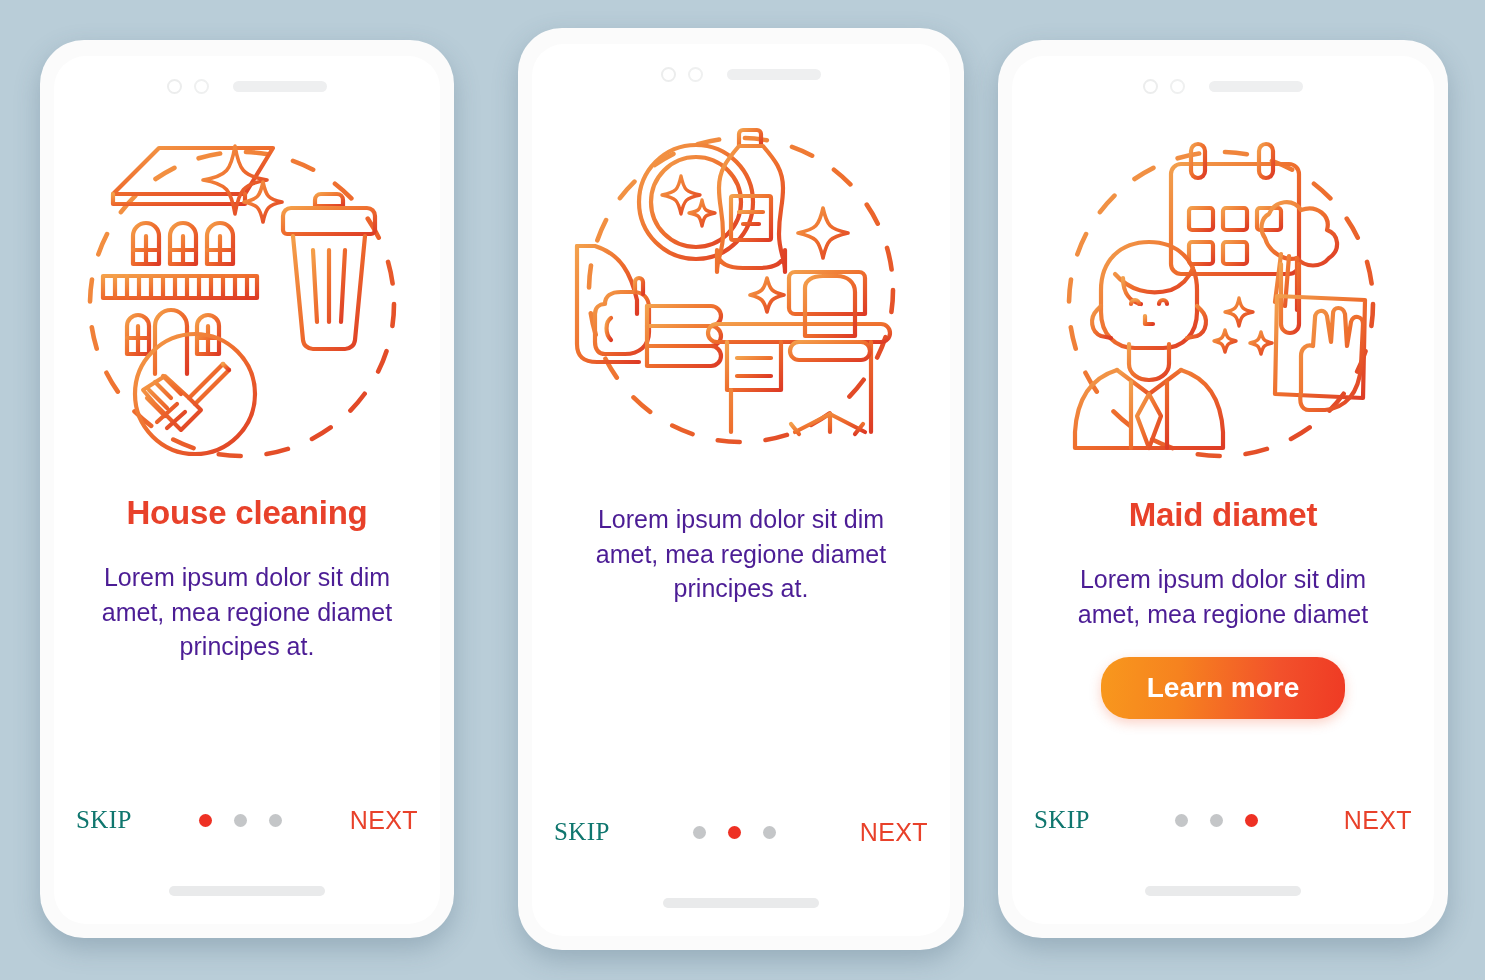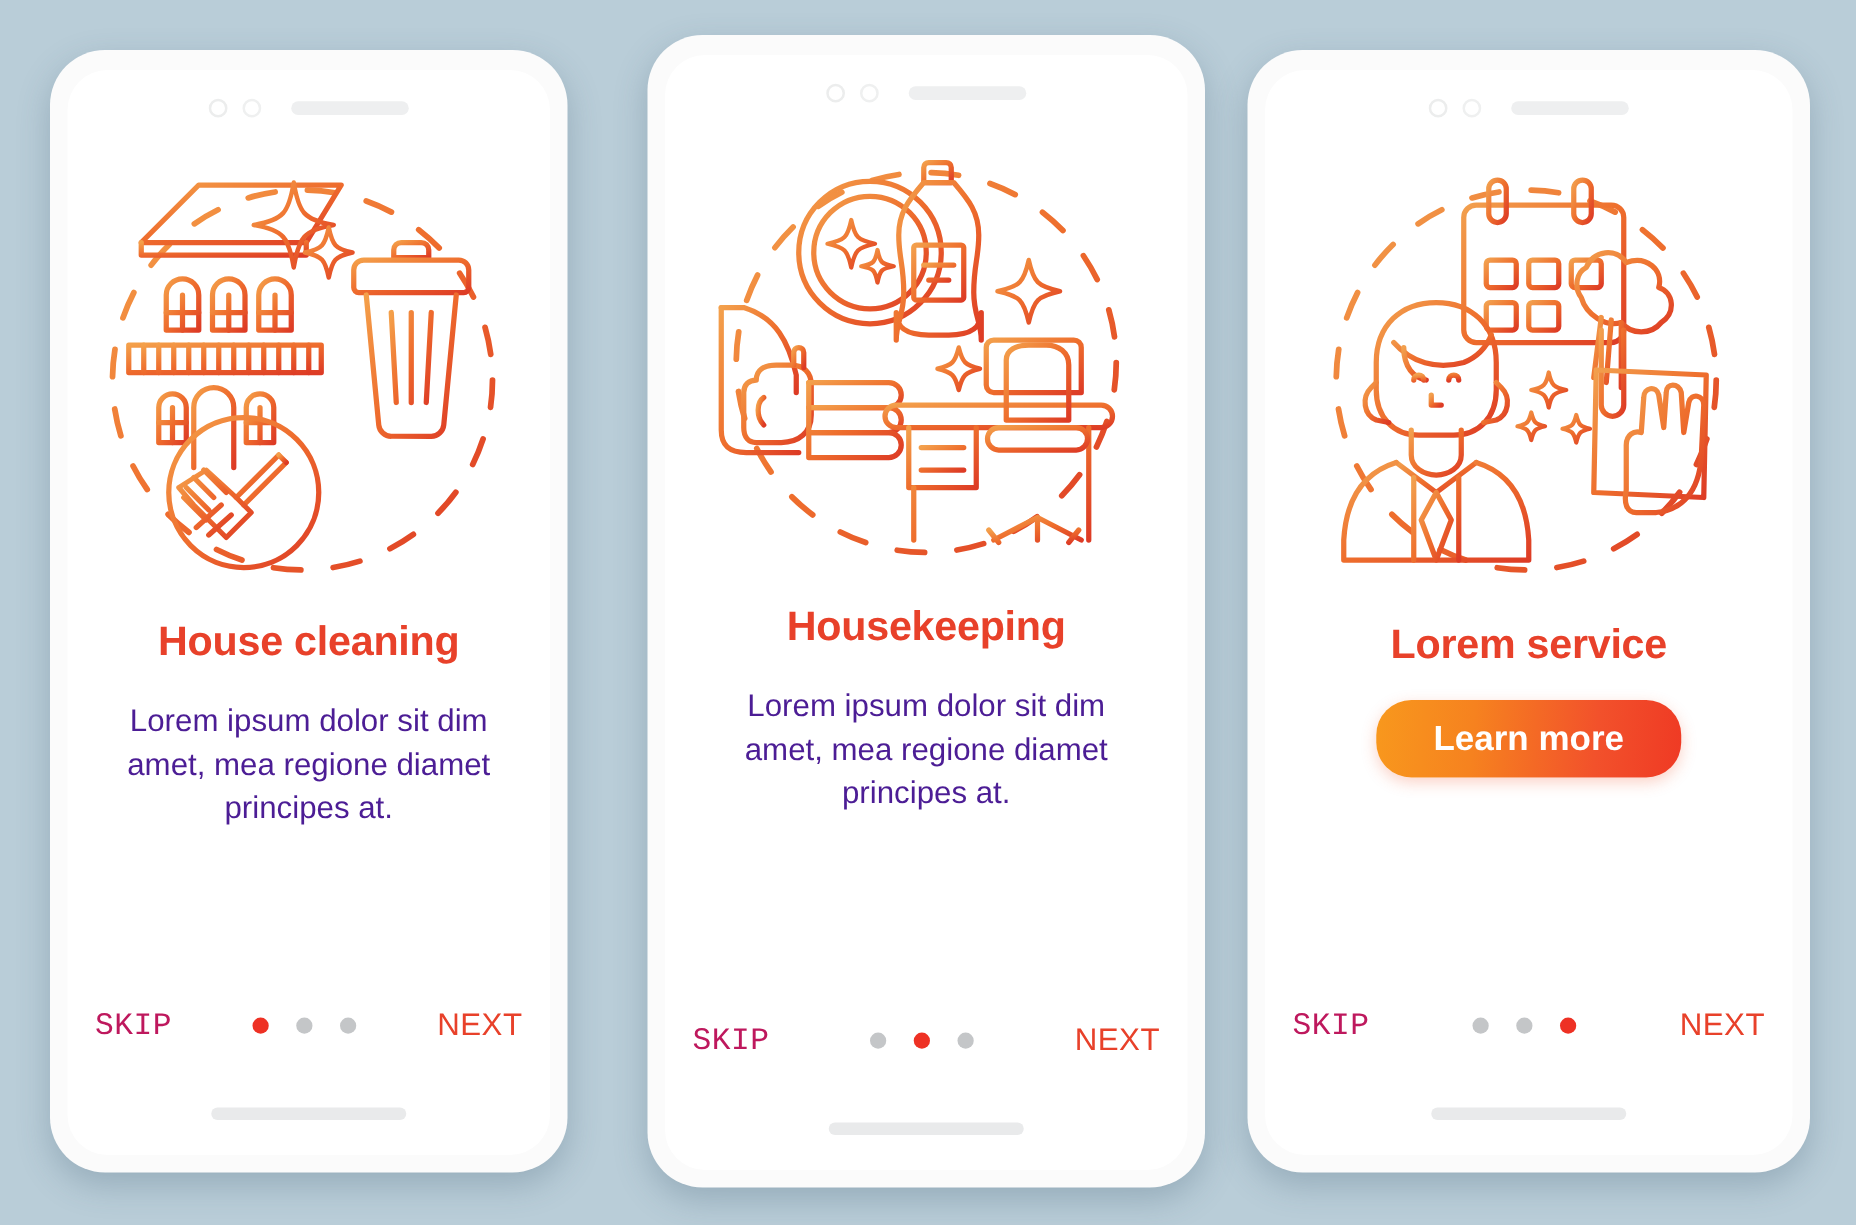--- a/index.html
+++ b/index.html
@@ -115,25 +115,25 @@
     display: flex;
     align-items: center;
     justify-content: space-between;
     padding: 0 22px;
     height: 76px;
   }
   .p1 .nav { margin-top: 34px; }
   .p2 .nav { margin-top: 32px; }
   .p3 .nav { margin-top: 22px; }
   .skip {
-    color: #be185d;
+    color: #0f766e;
     font-size: 25px;
     letter-spacing: 0.4px;
     background: none; border: none;
-    font-family: Liberation Mono, monospace;
+    font-family: Liberation Serif, serif;
     cursor: pointer;
   }
   .next {
     color: #e8412a;
     font-size: 25px;
     font-weight: 400;
     letter-spacing: 0.4px;
     background: none; border: none;
     font-family: "Liberation Sans", sans-serif;
     cursor: pointer;
@@ -313,21 +313,20 @@
             <path d="M234 174 C234 166 242 162 252 162 L266 162 C276 162 284 168 284 178 L284 222 L234 222 Z"></path>
             <path d="M228 228 L290 228 a8 8 0 0 1 0 18 L228 246 a8 8 0 0 1 0 -18 Z"></path>
             <path d="M259 246 L259 300"></path>
             <path d="M259 300 L224 318 M259 300 L294 318 M259 300 L259 318"></path>
             <path d="M220 310 L228 320 M292 310 L284 320"></path>
           </g>
         </svg>
       </div>
 
       <div class="content">
-        <div class="title">Housekeeping</div>
         <div class="body">Lorem ipsum dolor sit dim amet, mea regione diamet principes at.</div>
       </div>
 
       <div class="nav">
         <button class="skip">SKIP</button>
         <div class="dots">
           <div class="dot"></div>
           <div class="dot active"></div>
           <div class="dot"></div>
         </div>
@@ -403,21 +402,22 @@
             <path d="M174 252 L196 252"></path>
 
             <path d="M224 170 L312 174 L310 272 L222 268 Z"></path>
 
             <path d="M248 266 L248 230 C248 222 254 218 260 220 L262 192 C262 184 272 182 274 190 L278 216 L280 188 C280 180 290 180 292 188 L294 220 L298 196 C300 188 310 190 310 198 L308 240 C306 268 292 282 272 284 L256 284 C248 284 246 276 248 266 Z"></path>
           </g>
         </svg>
       </div>
 
       <div class="content">
-        <div class="title">Lorem service</div>
+        <div class="title">Maid diamet</div>
+        <div class="body">Lorem ipsum dolor sit dim amet, mea regione diamet</div>
         <button class="learn-btn">Learn more</button>
       </div>
 
       <div class="nav">
         <button class="skip">SKIP</button>
         <div class="dots">
           <div class="dot"></div>
           <div class="dot"></div>
           <div class="dot active"></div>
         </div>

